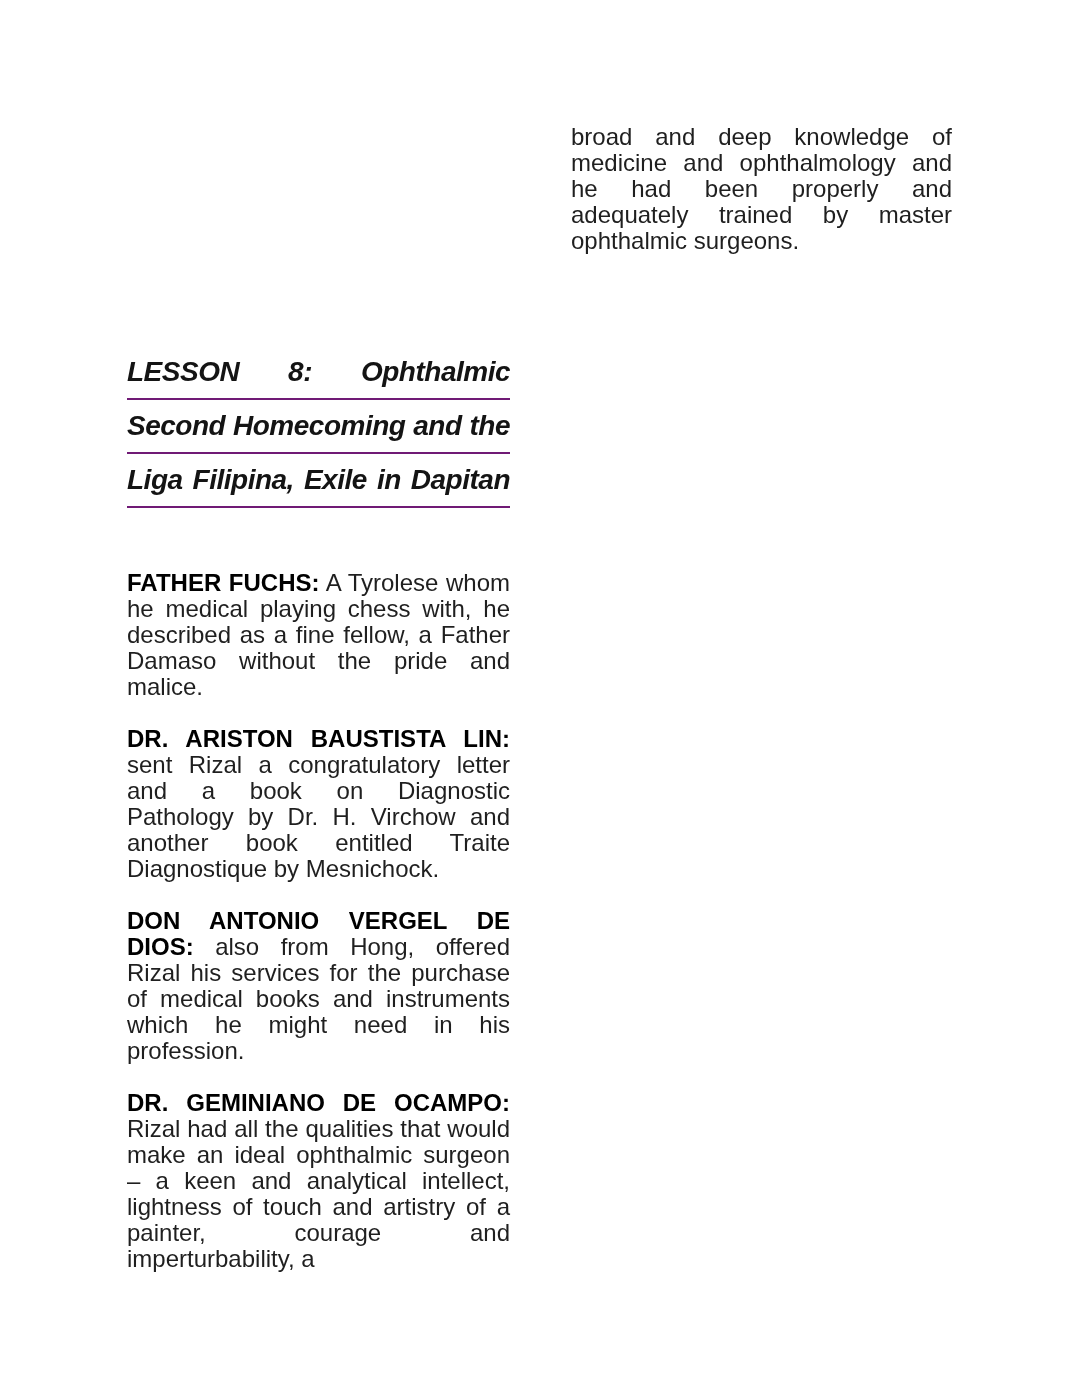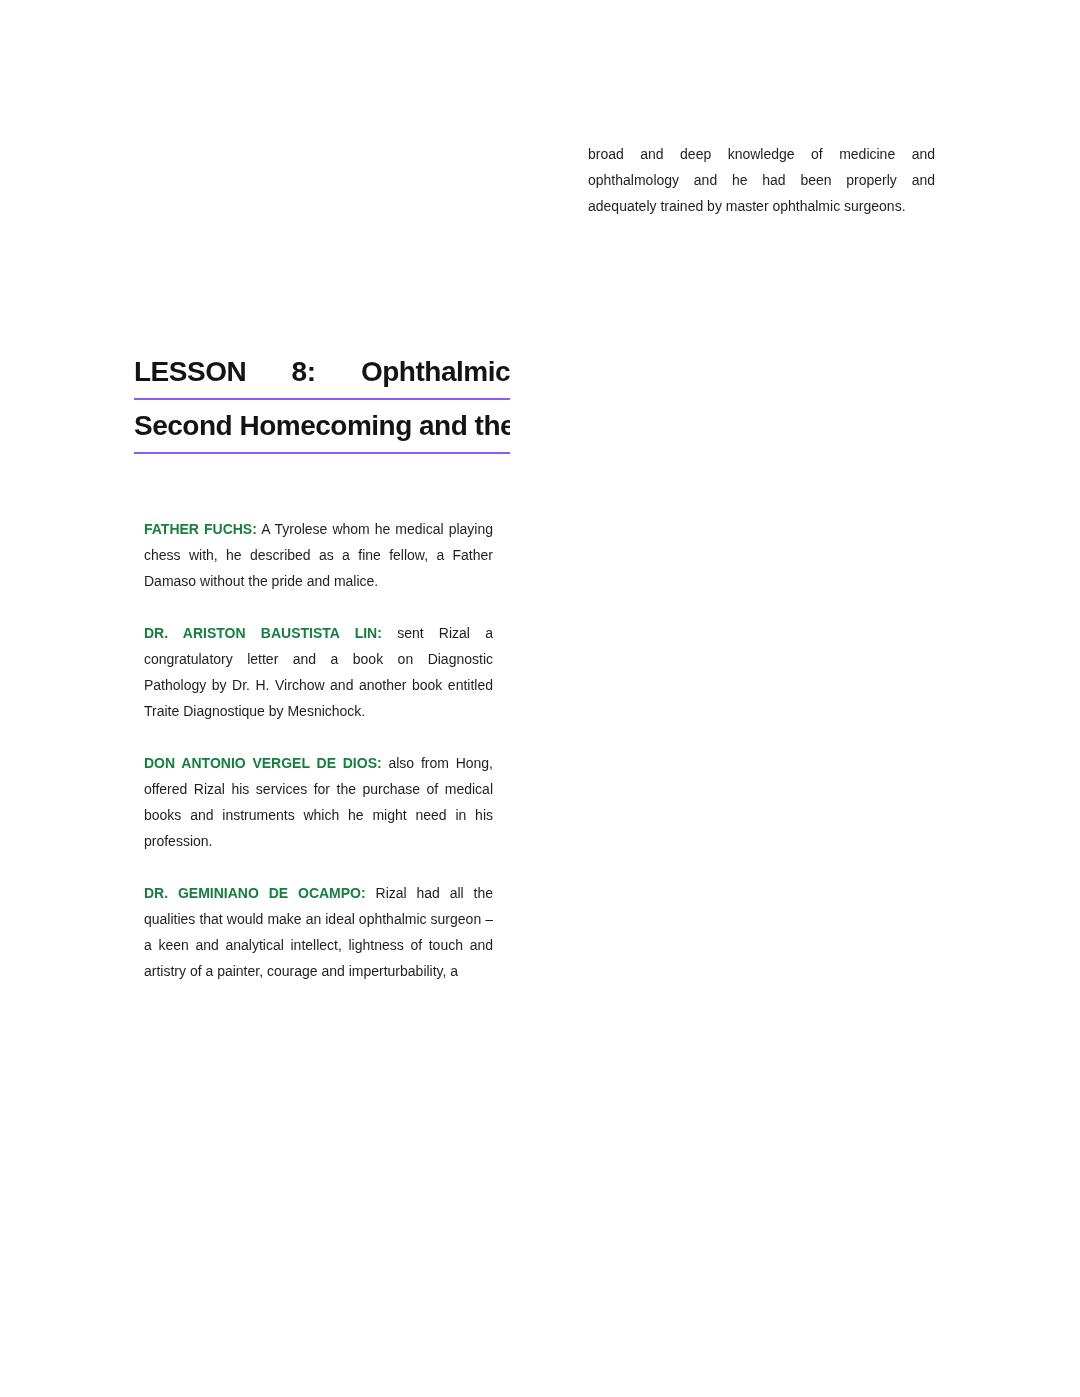--- a/index.html
+++ b/index.html
@@ -24,72 +24,73 @@
     width: 383px;
   }
   .col-right {
     position: absolute;
     left: 571px;
     top: 124px;
     width: 381px;
   }
   
   .body-par {
-    margin: 17px;
-    font-size: 14px;
+    margin: 0;
+    font-size: 24px;
     line-height: 26px;
     text-align: justify;
     color: #1f1f1f;
   }
   .body-par b {
     font-weight: 700;
-    color: #15803d;
+    color: #000000;
   }
   .def-list .body-par + .body-par {
     margin-top: 26px;
   }
   .def-list {
     margin-top: 62px;
   }
   
   .lesson-heading {
     margin-top: 346px;
     width: 383px;
   }
   .heading-line {
     display: block;
     font-family: "Liberation Sans", sans-serif;
+    font-style: italic;
     font-weight: 700;
     font-size: 28px;
     letter-spacing: -0.5px;
     line-height: 52px;
     height: 52px;
     color: #141414;
     text-align: justify;
     text-align-last: justify;
-    border-bottom: 2px solid #8b5cf6;
+    border-bottom: 2px solid #701a75;
     overflow: hidden;
     white-space: nowrap;
-    margin-left: 7px;
   }
 </style>
 </head>
 <body>
 
 <div id="page">
 
   <div class="col-right">
     <p class="body-par">broad and deep knowledge of medicine and ophthalmology and he had been properly and adequately trained by master ophthalmic surgeons.</p>
   </div>
 
   <div class="col-left">
 
     <div class="lesson-heading">
       <span class="heading-line">LESSON 8: Ophthalmic</span>
       <span class="heading-line">Second Homecoming and the</span>
+      <span class="heading-line">Liga Filipina, Exile in Dapitan</span>
     </div>
 
     <div class="def-list">
 
       <p class="body-par">
         <b>FATHER FUCHS:</b>
         <span>A Tyrolese whom he medical playing chess with, he described as a fine fellow, a Father Damaso without the pride and malice.</span>
       </p>
 
 

